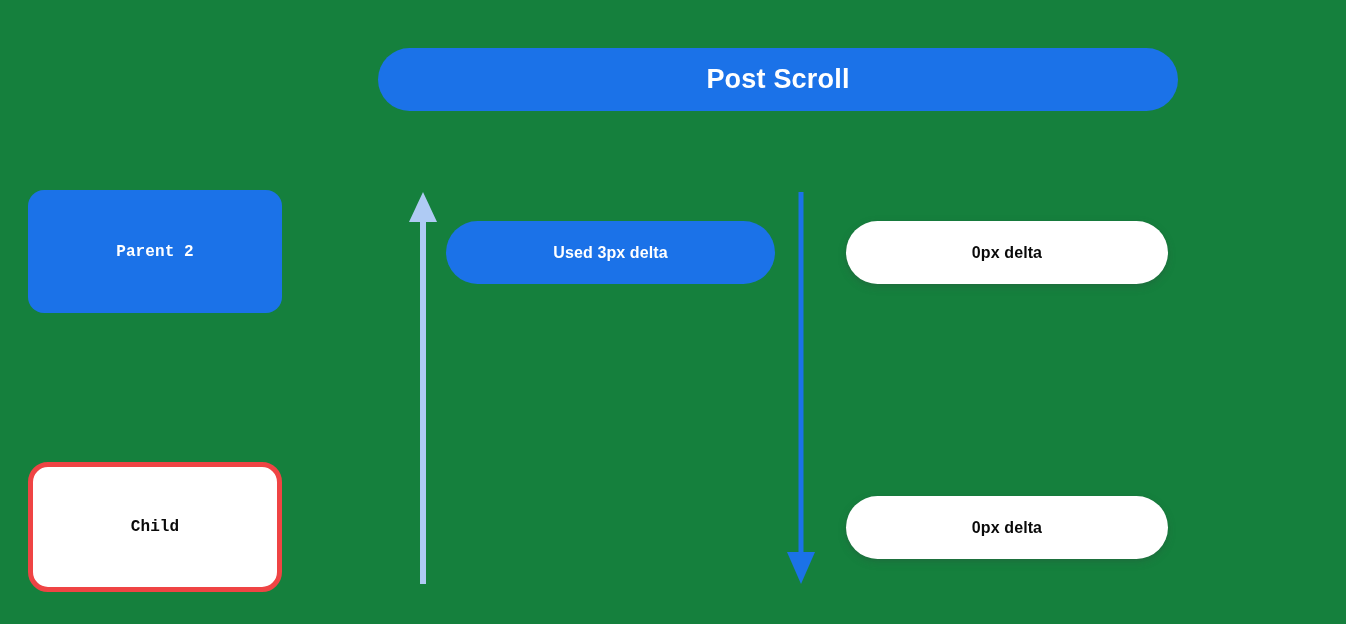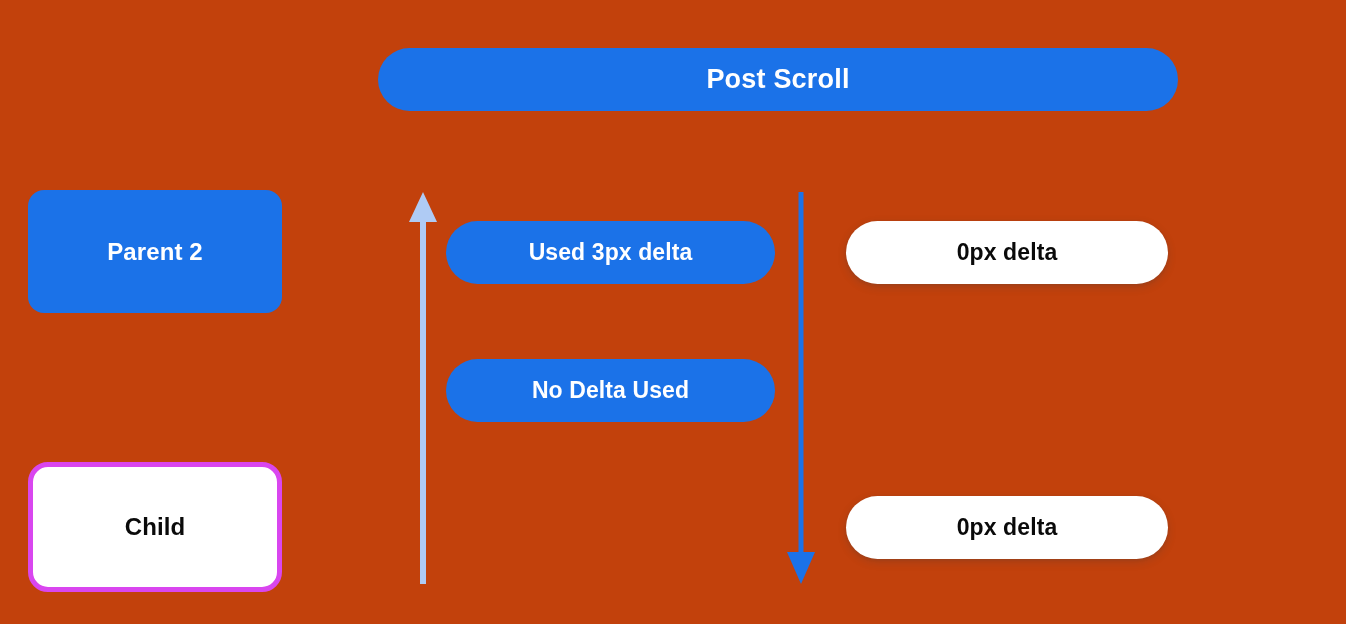--- a/index.html
+++ b/index.html
@@ -8,21 +8,21 @@
     background: #ffffff;
   }
   body {
     font-family: "Liberation Sans", sans-serif;
     -webkit-font-smoothing: antialiased;
   }
   #canvas {
     position: relative;
     width: 1346px;
     height: 624px;
-    background: #c2410c;
+    background: #15803d;
     overflow: hidden;
   }
 
   
   .header-banner {
     position: absolute;
     left: 378px;
     top: 48px;
     width: 800px;
     height: 63px;
@@ -44,31 +44,32 @@
     position: absolute;
     left: 28px;
     width: 254px;
     border-radius: 16px;
     display: flex;
     align-items: center;
     justify-content: center;
     box-sizing: border-box;
   }
   .stack-box .box-label {
-    font-size: 24px;
+    font-size: 16px;
     font-weight: bold;
     letter-spacing: 0.1px;
+    font-family: Liberation Mono, monospace;
   }
   .stack-box.filled {
     background: #1b72e8;
   }
   .stack-box.filled .box-label { color: #ffffff; }
   .stack-box.outlined {
     background: #ffffff;
-    border: 5px solid #d946ef;
+    border: 5px solid #ef4444;
   }
   .stack-box.outlined .box-label { color: #0a0a0a; font-weight: bold; }
 
   #box-parent2 { top: 190px; height: 123px; }
   #box-parent1 { top: 328px; height: 123px; }
   #box-child   { top: 462px; height: 130px; border-radius: 20px; }
 
   
   .arrow {
     position: absolute;
@@ -82,21 +83,21 @@
   .pill {
     position: absolute;
     height: 63px;
     border-radius: 32px;
     display: flex;
     align-items: center;
     justify-content: center;
     box-sizing: border-box;
   }
   .pill .pill-label {
-    font-size: 23px;
+    font-size: 16px;
     font-weight: bold;
     letter-spacing: 0.1px;
   }
   .pill.blue {
     background: #1b72e8;
     left: 446px;
     width: 329px;
   }
   .pill.blue .pill-label { color: #ffffff; }
 
@@ -143,23 +144,20 @@
     <svg viewBox="0 0 34 392" preserveAspectRatio="none" xmlns="http://www.w3.org/2000/svg">
       <rect x="14.5" y="0" width="5" height="362" fill="#1B72E8"></rect>
       <polygon points="17,392 31,360 3,360" fill="#1B72E8"></polygon>
     </svg>
   </div>
 
   <div class="pill blue" id="pill-used-delta">
     <span class="pill-label">Used 3px delta</span>
   </div>
 
-  <div class="pill blue" id="pill-no-delta">
-    <span class="pill-label">No Delta Used</span>
-  </div>
 
   <div class="pill white" id="pill-right-top">
     <span class="pill-label">0px delta</span>
   </div>
 
   <div class="pill white" id="pill-right-bottom">
     <span class="pill-label">0px delta</span>
   </div>
 
 </div>

